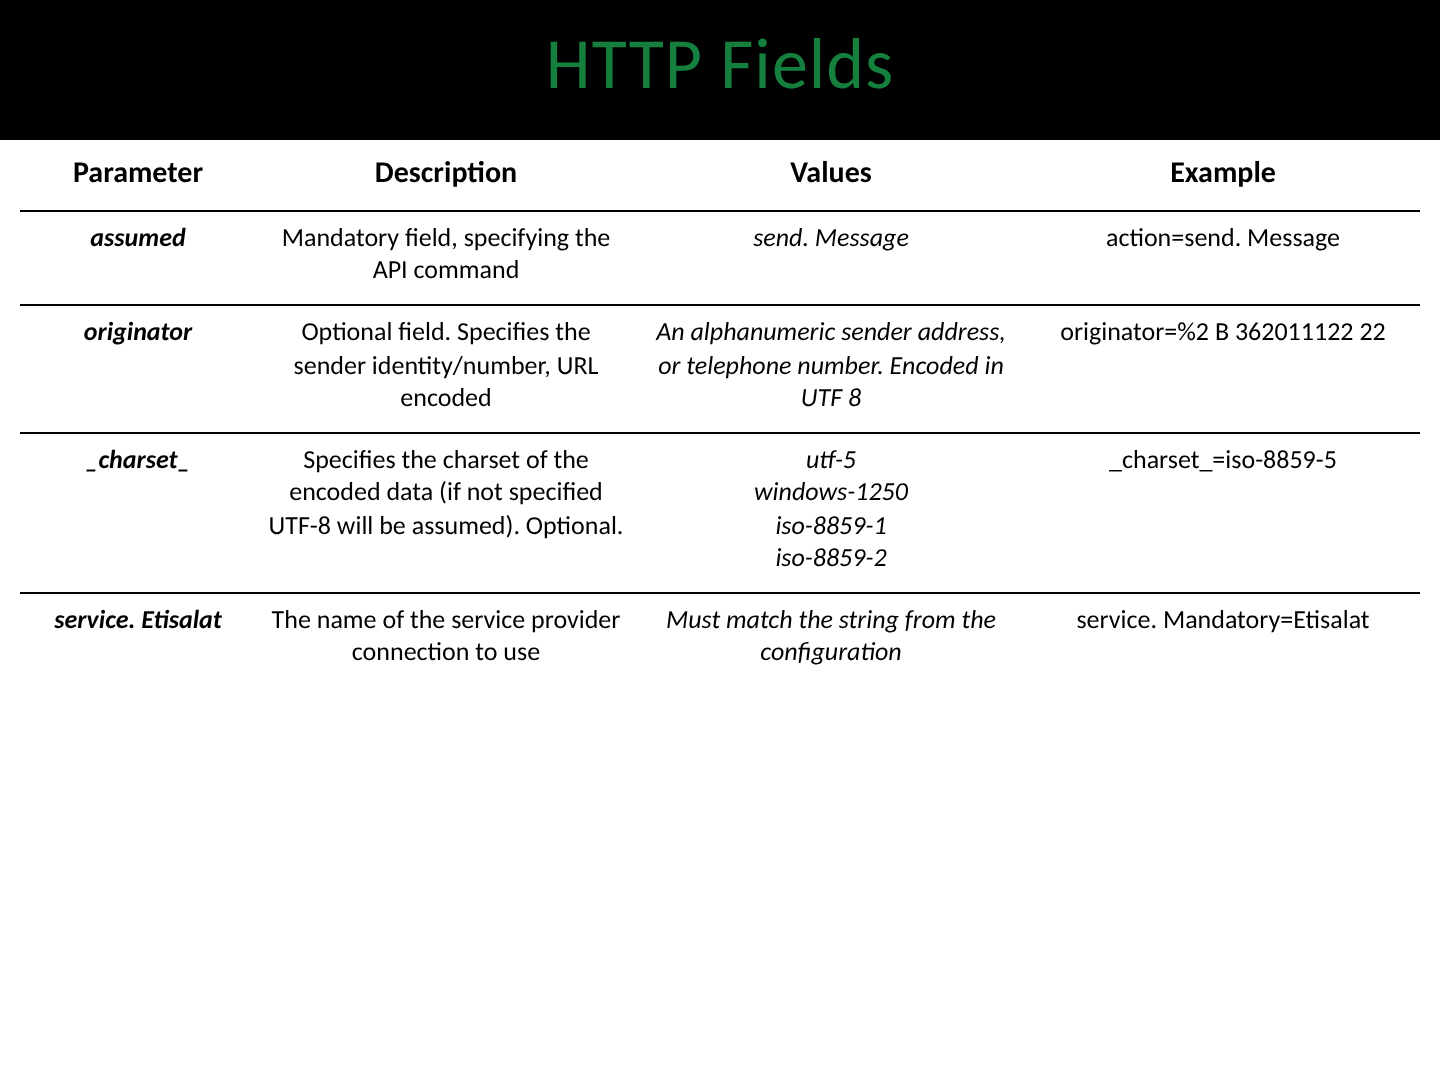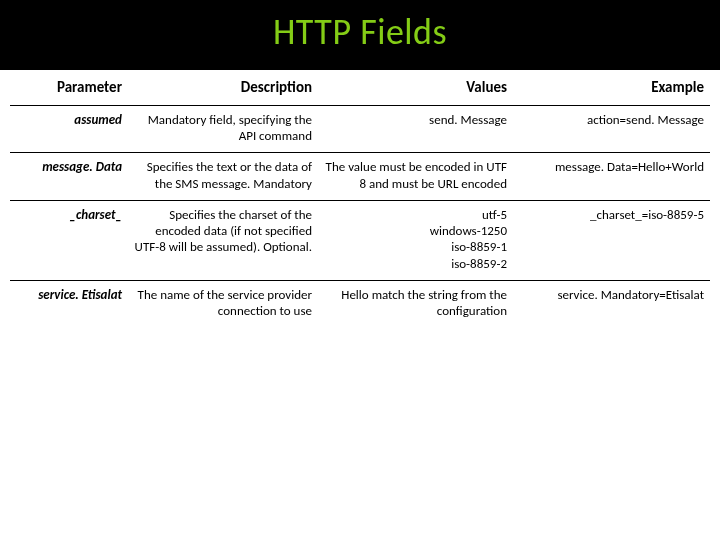--- a/index.html
+++ b/index.html
@@ -1,25 +1,25 @@
 <!DOCTYPE html>
 <html><head>
 <meta charset="utf-8">
 <style>
   html,body{margin:0;padding:0;width:720px;height:540px;font-family:Calibri,Arial,sans-serif;background:#fff;color:#000}
-  .title-bar{background:#000;color:#84cc16;font-size:36px;font-weight:300;text-align:center;padding:10px 0 16px;letter-spacing:.5px}
+  .title-bar{background:#000;color:#15803d;font-size:36px;font-weight:300;text-align:center;padding:10px 0 16px;letter-spacing:.5px}
   table{border-collapse:collapse;width:700px;margin:0 10px;table-layout:fixed}
   colgroup .c0{width:118px}
   colgroup .c1{width:190px}
   colgroup .c2{width:195px}
   colgroup .c3{width:197px}
-  th,td{text-align:right;vertical-align:top;padding:6px 6px 8px;font-size:13px;line-height:1.25;border-top:1px solid #000}
+  th,td{text-align:center;vertical-align:top;padding:6px 6px 8px;font-size:13px;line-height:1.25;border-top:1px solid #000}
   thead th{font-size:15px;font-weight:700;border-top:none;padding-top:8px}
   tbody td:first-child{font-weight:700;font-style:italic}
-  .values{}
+  .values{font-style:italic}
   
   td{white-space:pre-line}
 </style>
 </head>
 <body>
 
 <div class="title-bar">HTTP Fields</div>
 
 <table>
   <colgroup>
@@ -37,34 +37,34 @@
     </tr>
   </thead>
   <tbody>
     <tr>
       <td>assumed</td>
       <td>Mandatory field, specifying the API command</td>
       <td class="values">send. Message</td>
       <td>action=send. Message</td>
     </tr>
     <tr>
-      <td>message. Data</td>
-      <td>Specifies the text or the data of the SMS message. Mandatory</td>
-      <td class="values">The value must be encoded in UTF 8 and must be URL encoded</td>
-      <td>message. Data=Hello+World</td>
+      <td>originator</td>
+      <td>Optional field. Specifies the sender identity/number, URL encoded</td>
+      <td class="values">An alphanumeric sender address, or telephone number. Encoded in UTF 8</td>
+      <td>originator=%2 B 362011122 22</td>
     </tr>
     <tr>
       <td>_charset_</td>
       <td>Specifies the charset of the encoded data (if not specified UTF-8 will be assumed). Optional.</td>
       <td class="values">utf-5
 windows-1250
 iso-8859-1
 iso-8859-2</td>
       <td>_charset_=iso-8859-5</td>
     </tr>
     <tr>
       <td>service. Etisalat</td>
       <td>The name of the service provider connection to use</td>
-      <td class="values">Hello match the string from the configuration</td>
+      <td class="values">Must match the string from the configuration</td>
       <td>service. Mandatory=Etisalat</td>
     </tr>
   </tbody>
 </table>
 
 </body></html>

